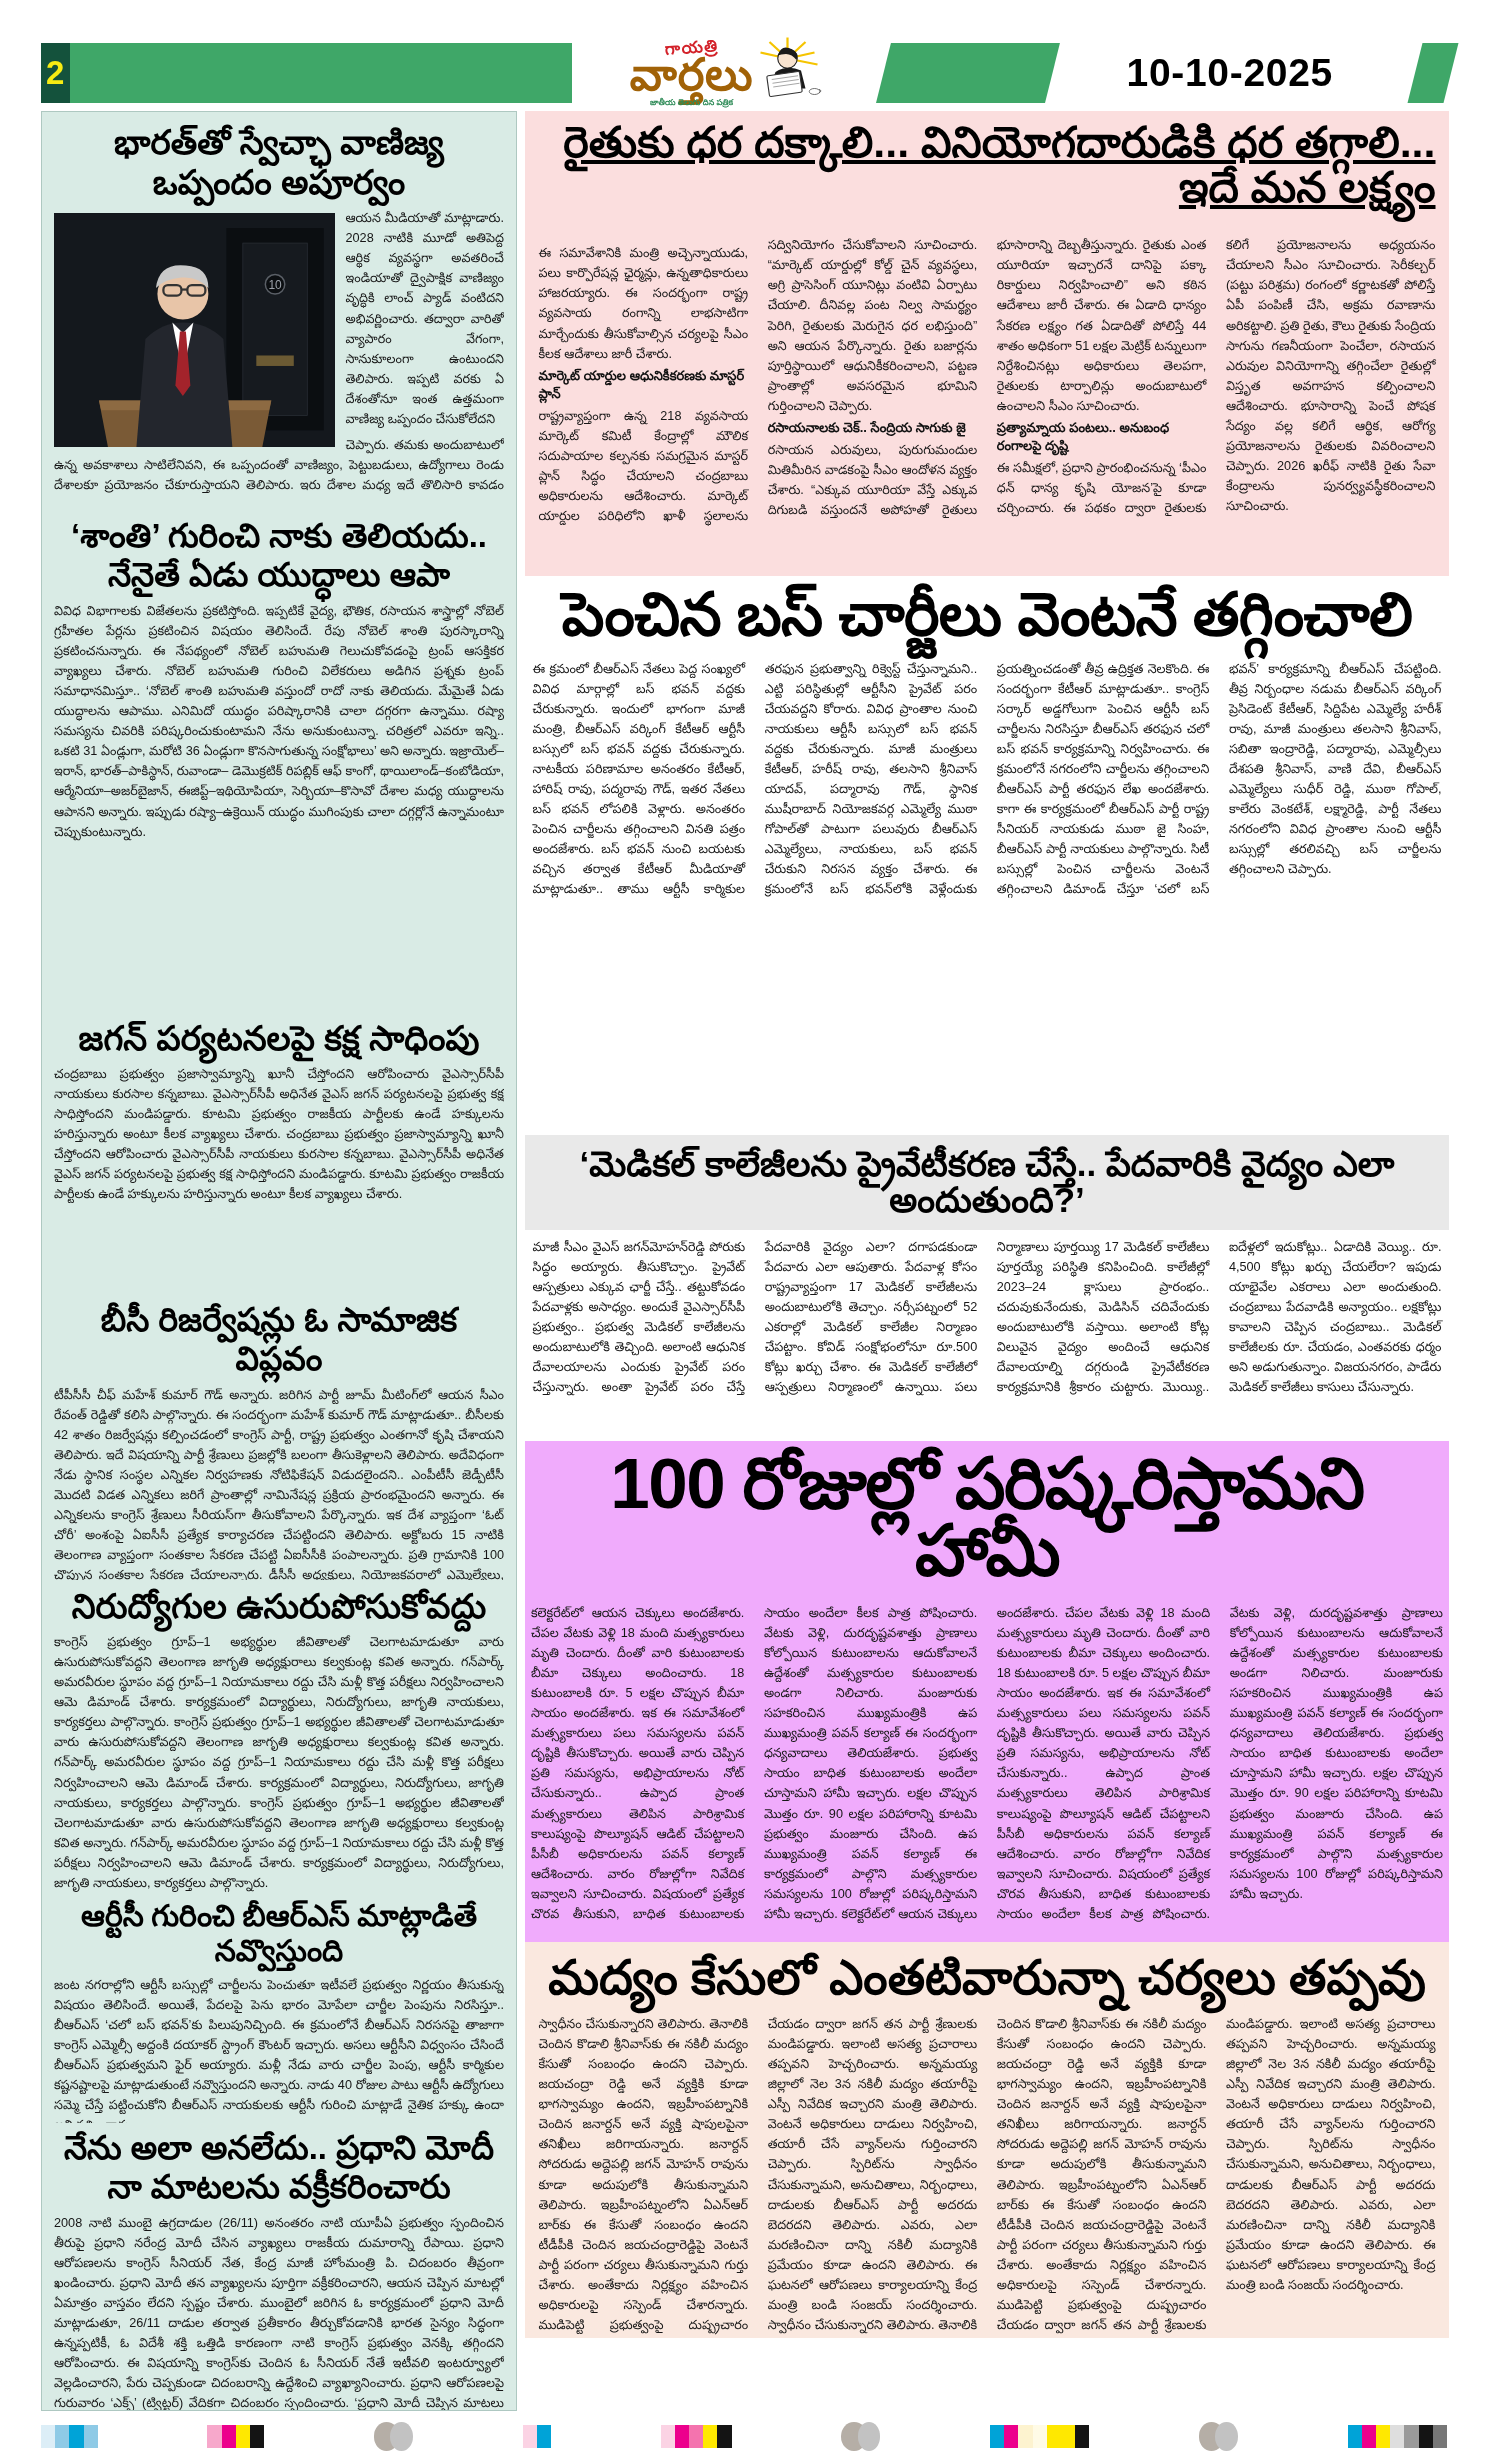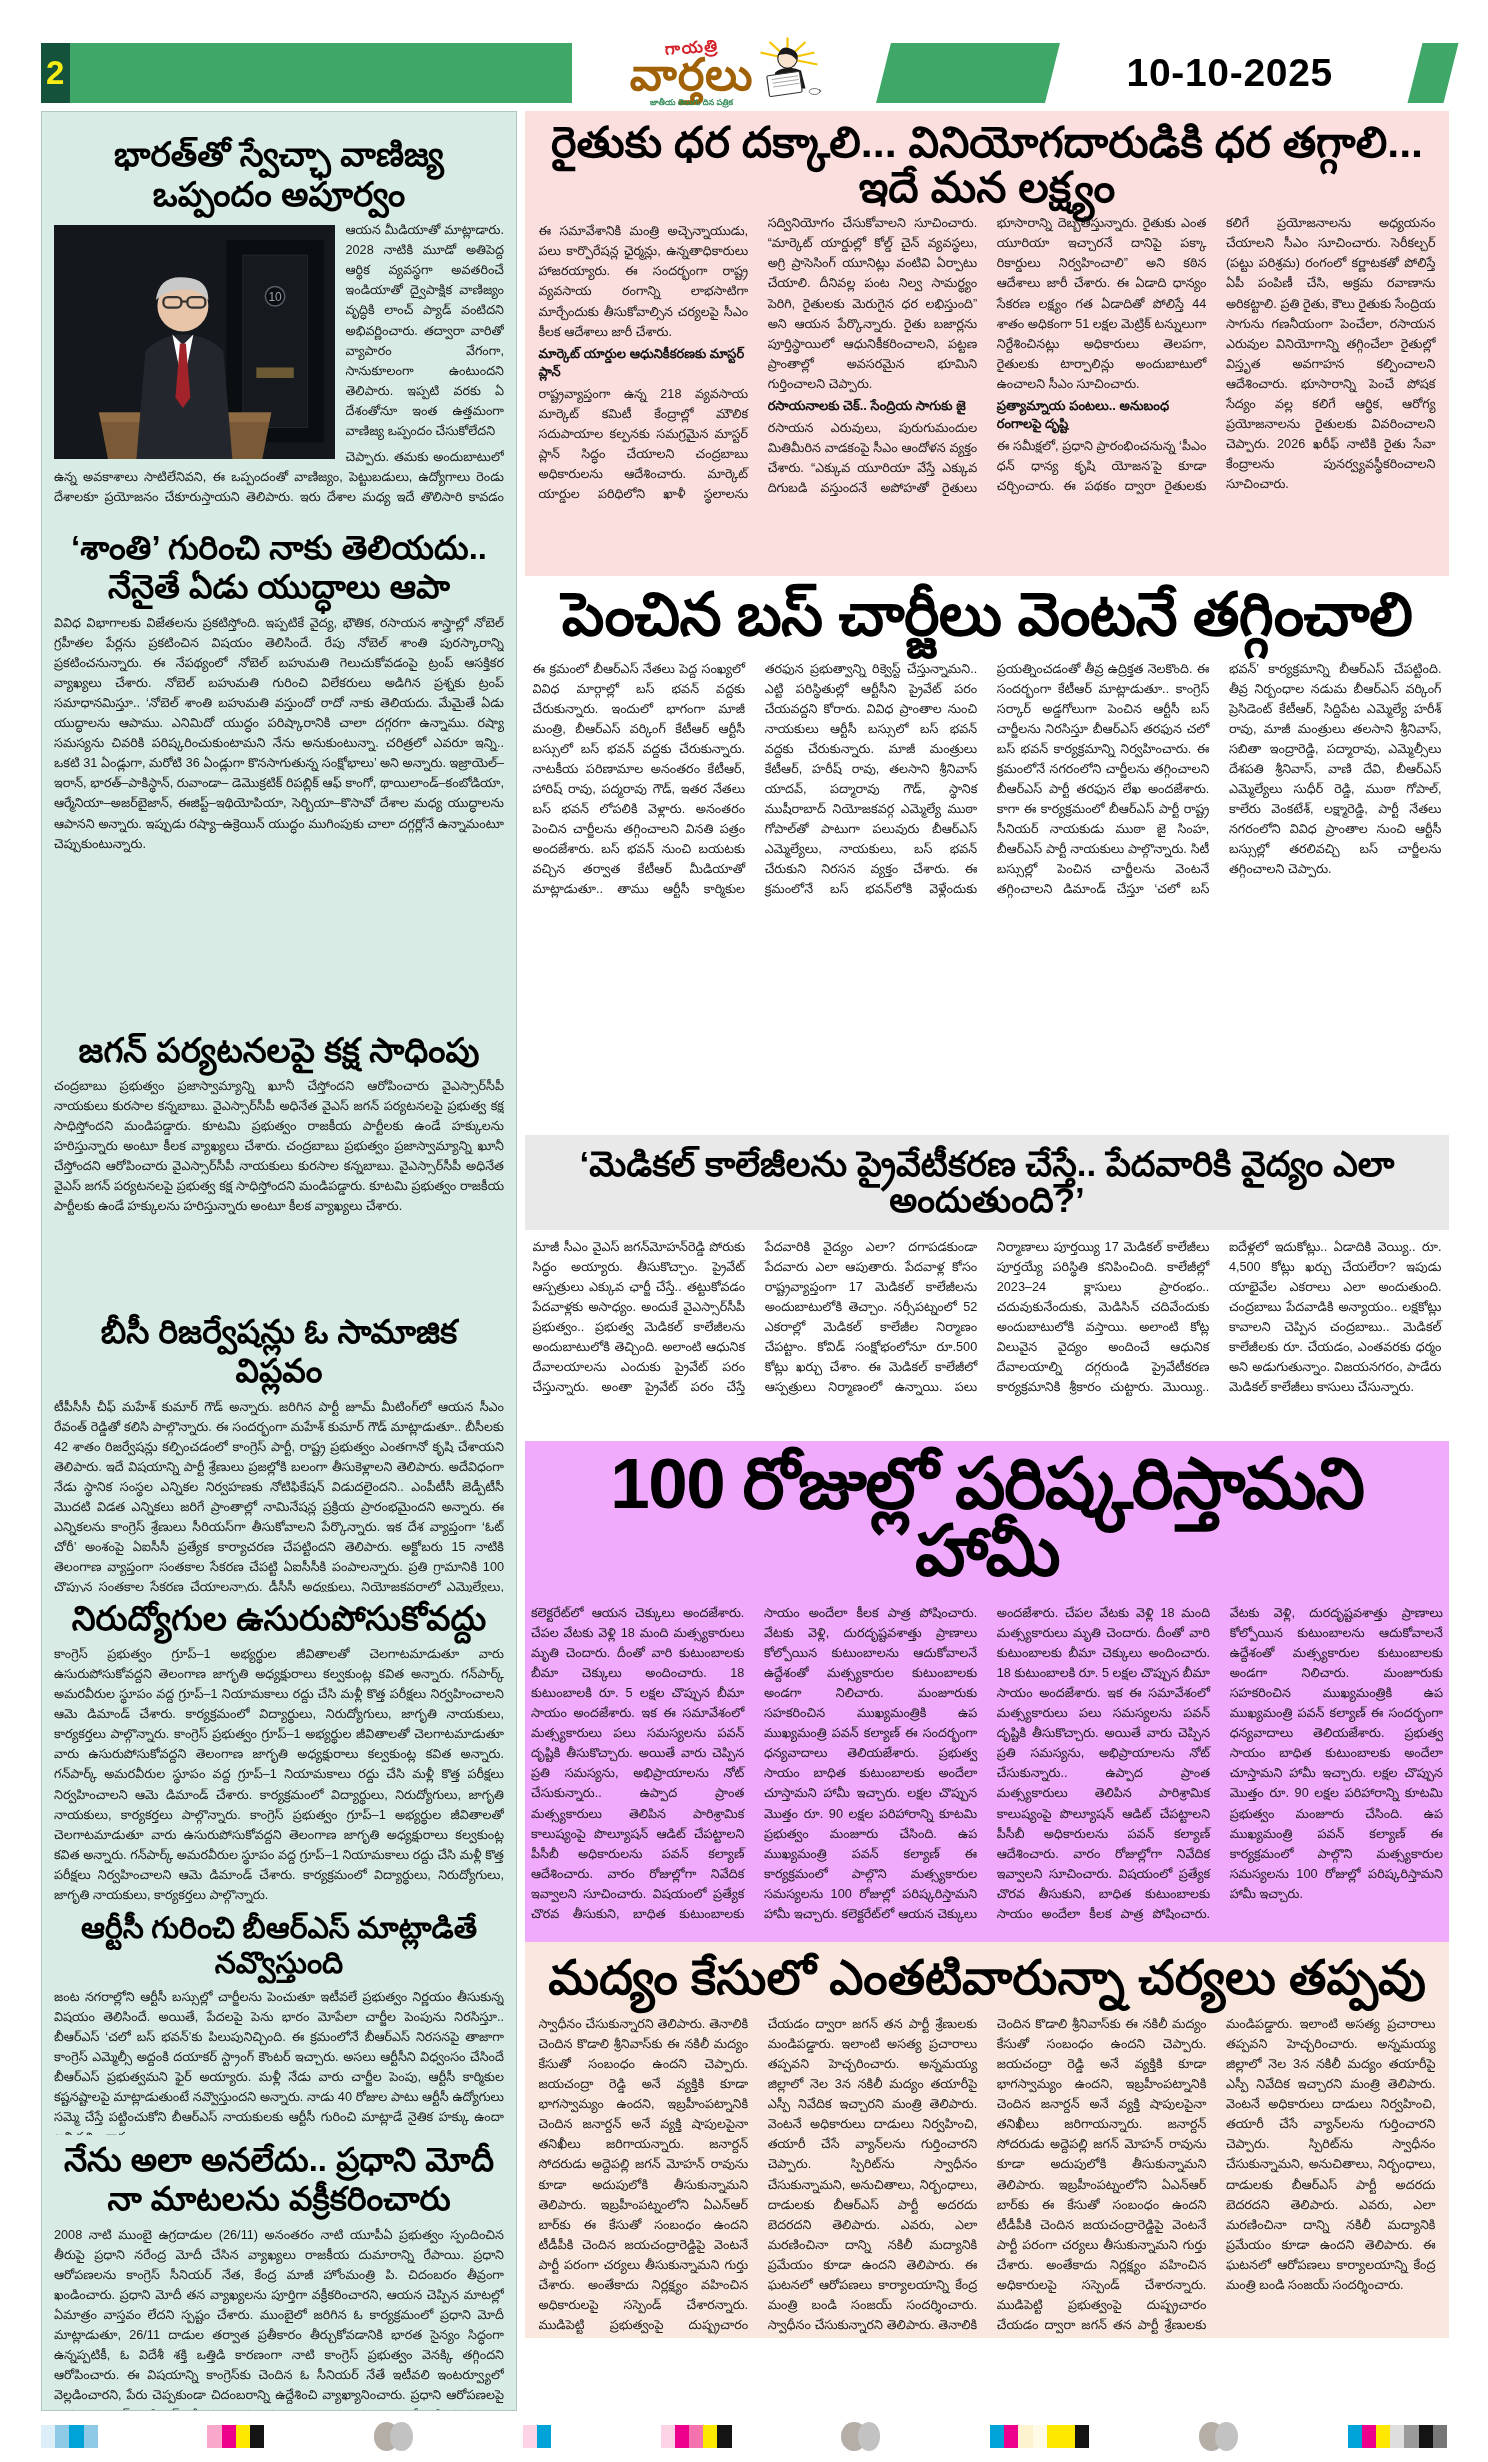--- a/index.html
+++ b/index.html
@@ -17,21 +17,21 @@
   .mast-title{color:#a16207;font-size:45px;font-weight:bold;letter-spacing:0.7px;display:block;}
   .mast-tag{color:#2e8b57;font-size:8.2px;font-weight:bold;display:block;margin-top:1.5px;}
   .mast-art{position:absolute;right:-4.5px;top:-3px;width:69px;height:66px;}
   .gbar2{width:169px;background:#3fa768;transform:skewX(-14deg);transform-origin:bottom;}
   .dateband{flex:1;background:#fff;display:flex;align-items:center;justify-content:center;}
   .date{font-size:39px;font-weight:bold;letter-spacing:0.7px;color:#000;}
   .gend{width:36px;background:#3fa768;transform:skewX(-14deg);}
 
   
   .leftcol{position:absolute;left:41px;top:111px;width:476px;height:2300px;background:#d9ebe5;
-           border:0.7px solid #aec8c1;box-sizing:border-box;padding:22px 12px;overflow:hidden;}
+           border:0.7px solid #aec8c1;box-sizing:border-box;padding:10px 12px;overflow:hidden;}
   .rightcol{position:absolute;left:525px;top:111px;width:924px;height:2300px;overflow:hidden;}
 
   .art{overflow:hidden;}
   h2,h3{margin:0;color:#000;}
   .hl{font-weight:bold;text-align:center;line-height:1.18;}
   .hl-46{font-size:34px;}
   .hl-44{font-size:33px;}
   .hl-40{font-size:30px;font-family:Liberation Serif, serif;}
   .body{font-size:12.7px;line-height:1.58;text-align:justify;color:#161616;white-space:pre-line;margin:6px 0 0 0;}
   .sub{font-weight:bold;font-size:13px;margin:4.5px 0 1.5px 0;}
@@ -40,21 +40,21 @@
   .photo{float:left;width:281px;height:234px;margin:4.5px 10.5px 6px 0;background:#101418;position:relative;overflow:hidden;}
   .photo svg{display:block;}
 
   
   .sec{box-sizing:border-box;overflow:hidden;}
   .sec-farmer{background:#fbdede;padding:6px 13.5px 10.5px 13.5px;height:465px;}
   .sec-bus{background:#fff;padding:3px 7.5px;height:559px;}
   .sec-medical{background:#fff;height:306px;}
   .sec-hundred{background:#f0abfc;padding:1.5px 6px;height:501px;}
   .sec-liquor{background:#fae8df;padding:4.5px 13.5px;height:396px;}
-  .hl-farmer{font-size:43px;text-align:center;line-height:1.05;margin:3px 0 3px 0;}
+  .hl-farmer{font-size:43px;text-align:right;line-height:1.05;margin:3px 0 25px 0;text-decoration:underline;}
   .hl-bus{font-size:60px;text-align:center;line-height:1.0;margin:6px 0 13.5px 0;letter-spacing:-0.7px;}
   .medband{background:#e9e9e9;padding:10.5px 7.5px;margin-bottom:7.5px;}
   .hl-med{font-size:35px;text-align:center;line-height:1.05;}
   .hl-hundred{font-size:71px;text-align:center;line-height:0.95;margin:7.5px 0 18px 0;letter-spacing:-1.5px;}
   .hl-liquor{font-size:48px;text-align:center;line-height:1.0;margin:7.5px 0 12px 0;}
   .cols4{column-count:4;column-gap:19.5px;}
   .h-farmer{height:382px;}
   .h-bus{height:450px;}
   .h-med{height:225px;}
   .h-hundred{height:360px;}

